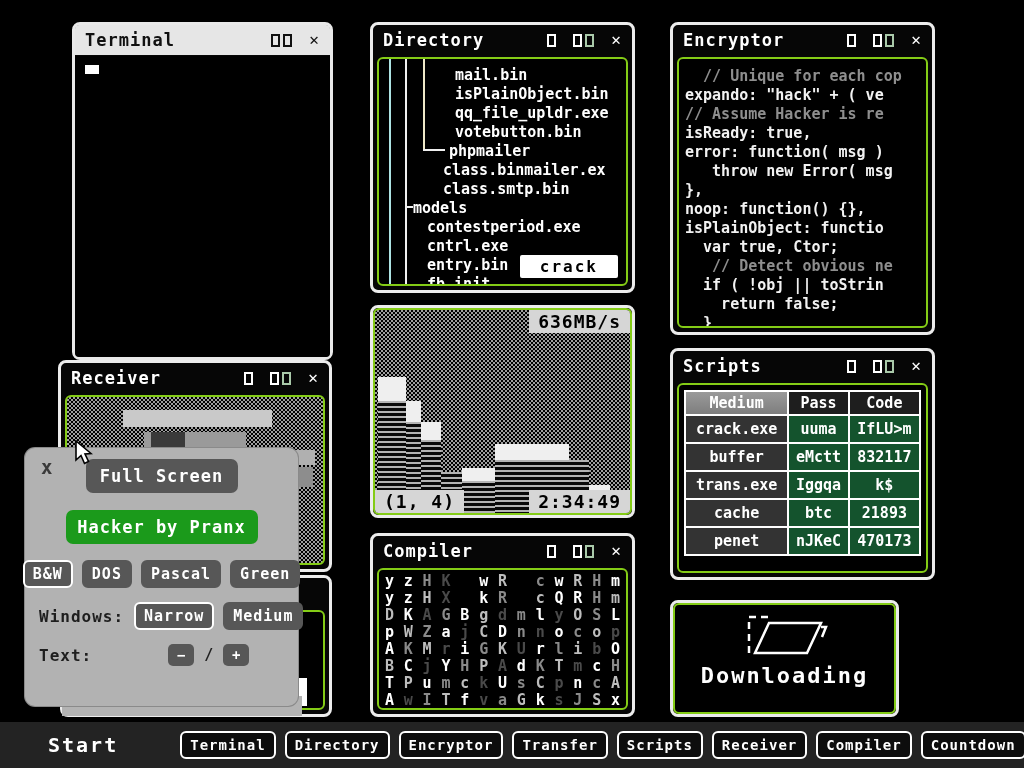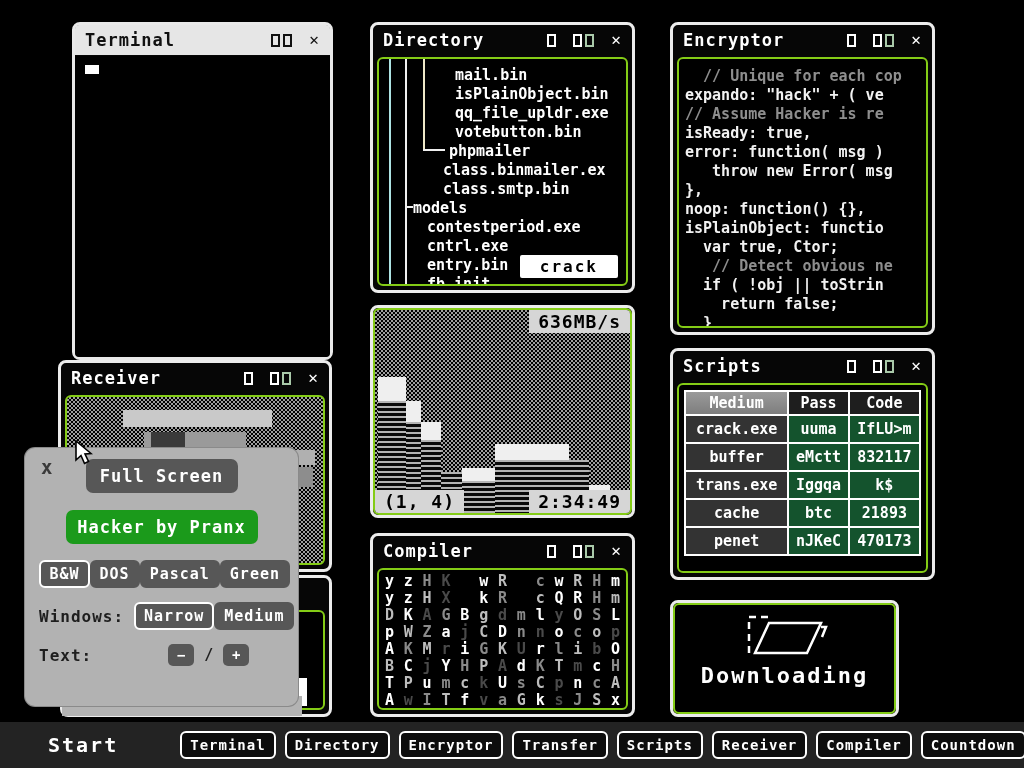--- a/index.html
+++ b/index.html
@@ -42,21 +42,21 @@
 
   
   #settings { position:absolute; left:25px; top:448px; width:273px; height:258px;
     background:#b2b2b2; border-radius:10px; z-index:5; box-shadow:0 0 0 1px #8a8a8a; }
   .x-close { position:absolute; left:16px; top:8px; color:#3a3a3a; font-size:19px; cursor:default; }
   .btn-dark { display:block; background:#575757; color:#fff; border:none; border-radius:7px;
     font-family:inherit; font-weight:bold; font-size:17px; padding:7px 10px; margin:0 auto;
     letter-spacing:1px; }
   #btn-fullscreen { margin-top:11px; width:152px; }
   #btn-brand { margin-top:17px; background:#1b9a1b; width:192px; padding:7px 10px; }
-  .pill-row { display:flex; justify-content:flex-end; margin-top:16px; padding:0 8px; }
+  .pill-row { display:flex; justify-content:center; gap:9px; margin-top:16px; padding:0 8px; }
   .pill { background:#575757; color:#fff; border:2px solid #575757; border-radius:6px;
     font-family:inherit; font-weight:bold; font-size:15px; padding:3px 8px; letter-spacing:1px; }
   .pill.selected { border-color:#fff; }
   .inline-row { display:flex; align-items:center; gap:10px; margin-top:14px; padding-left:14px; }
   .inline-label { color:#1e1e1e; font-size:16px; letter-spacing:1px; }
   .mini-btn { background:#575757; color:#fff; border:none; border-radius:5px;
     font-family:inherit; font-weight:bold; font-size:14px; width:26px; height:22px; }
   .slash { color:#1e1e1e; font-size:15px; }
   #btn-howto { margin-top:18px; width:172px; }
 

